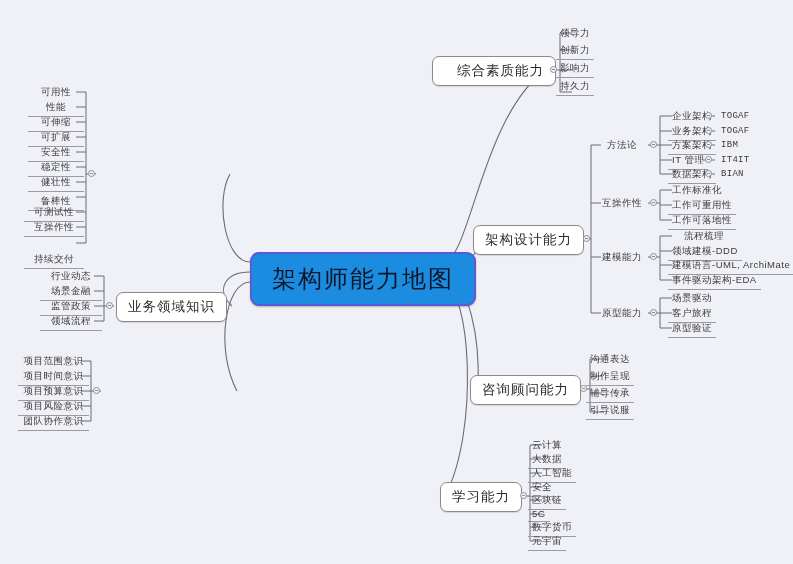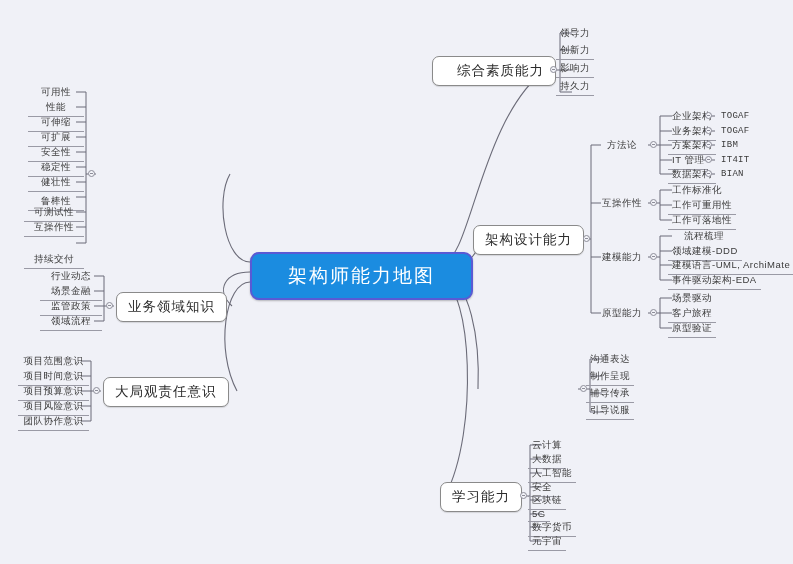--- a/index.html
+++ b/index.html
@@ -13,24 +13,24 @@
   #canvas{position:absolute;inset:0;}
   svg.links{position:absolute;left:0;top:0;width:793px;height:564px;pointer-events:none;}
 
   
   .node{position:absolute;box-sizing:border-box;white-space:nowrap;}
 
   .root{
     background:#1b8ce0;
     border:2px solid #5a5ad4;
     border-radius:9px;
-    color:#ffffff;
-    font-size:19px;
+    color:#0f172a;
+    font-size:24px;
     letter-spacing:2px;
-    padding:9px 36px;
+    padding:9px 20px;
     box-shadow:0 1px 2px rgba(0,0,0,.25);
     text-align:center;
   }
 
   .lvl1{
     background:#ffffff;
     border:1px solid #8a8a8a;
     border-radius:7px;
     color:#2b2b2b;
     font-size:13.5px;
@@ -240,20 +240,21 @@
   <div class="node lvl2" style="left:668px;top:244px;">领域建模-DDD</div>
   <div class="node lvl2" style="left:668px;top:258px;">建模语言-UML, ArchiMate</div>
   <div class="node lvl2" style="left:668px;top:273px;">事件驱动架构-EDA</div>
 
   <div class="node lvl2mid" style="left:598px;top:306px;">原型能力</div>
   <div class="dot" style="left:650px;top:309px;"></div>
   <div class="node lvl2 nounder" style="left:668px;top:291px;">场景驱动</div>
   <div class="node lvl2" style="left:668px;top:306px;">客户旅程</div>
   <div class="node lvl2" style="left:668px;top:321px;">原型验证</div>
 
+  <div class="node lvl1" style="left:470px;top:375px;">咨询顾问能力</div>
   <div class="dot" style="left:580px;top:385px;"></div>
   <div class="node lvl2 nounder" style="left:586px;top:352px;">沟通表达</div>
   <div class="node lvl2" style="left:586px;top:369px;">制作呈现</div>
   <div class="node lvl2" style="left:586px;top:386px;">辅导传承</div>
   <div class="node lvl2" style="left:586px;top:403px;">引导说服</div>
 
   <div class="node lvl1" style="left:440px;top:482px;">学习能力</div>
   <div class="dot" style="left:520px;top:492px;"></div>
   <div class="node lvl2 nounder" style="left:528px;top:438px;">云计算</div>
   <div class="node lvl2" style="left:528px;top:452px;">大数据</div>
@@ -277,21 +278,20 @@
   <div class="node lvl2" style="left:24px;top:220px;width:60px;text-align:center;">互操作性</div>
   <div class="node lvl2" style="left:24px;top:236px;width:60px;text-align:center;margin-top:16px;">持续交付</div>
 
   <div class="node lvl1" style="left:116px;top:292px;">业务领域知识</div>
   <div class="dot" style="left:106px;top:302px;"></div>
   <div class="node lvl2 nounder" style="left:40px;top:269px;width:62px;text-align:center;">行业动态</div>
   <div class="node lvl2" style="left:40px;top:284px;width:62px;text-align:center;">场景金融</div>
   <div class="node lvl2" style="left:40px;top:299px;width:62px;text-align:center;">监管政策</div>
   <div class="node lvl2" style="left:40px;top:314px;width:62px;text-align:center;">领域流程</div>
 
-  <div class="node lvl1" style="left:103px;top:377px;">大局观责任意识</div>
   <div class="dot" style="left:93px;top:387px;"></div>
   <div class="node lvl2 nounder" style="left:18px;top:354px;width:71px;text-align:center;">项目范围意识</div>
   <div class="node lvl2" style="left:18px;top:369px;width:71px;text-align:center;">项目时间意识</div>
   <div class="node lvl2" style="left:18px;top:384px;width:71px;text-align:center;">项目预算意识</div>
   <div class="node lvl2" style="left:18px;top:399px;width:71px;text-align:center;">项目风险意识</div>
   <div class="node lvl2" style="left:18px;top:414px;width:71px;text-align:center;">团队协作意识</div>
 
 </div>
 
 </body></html>

